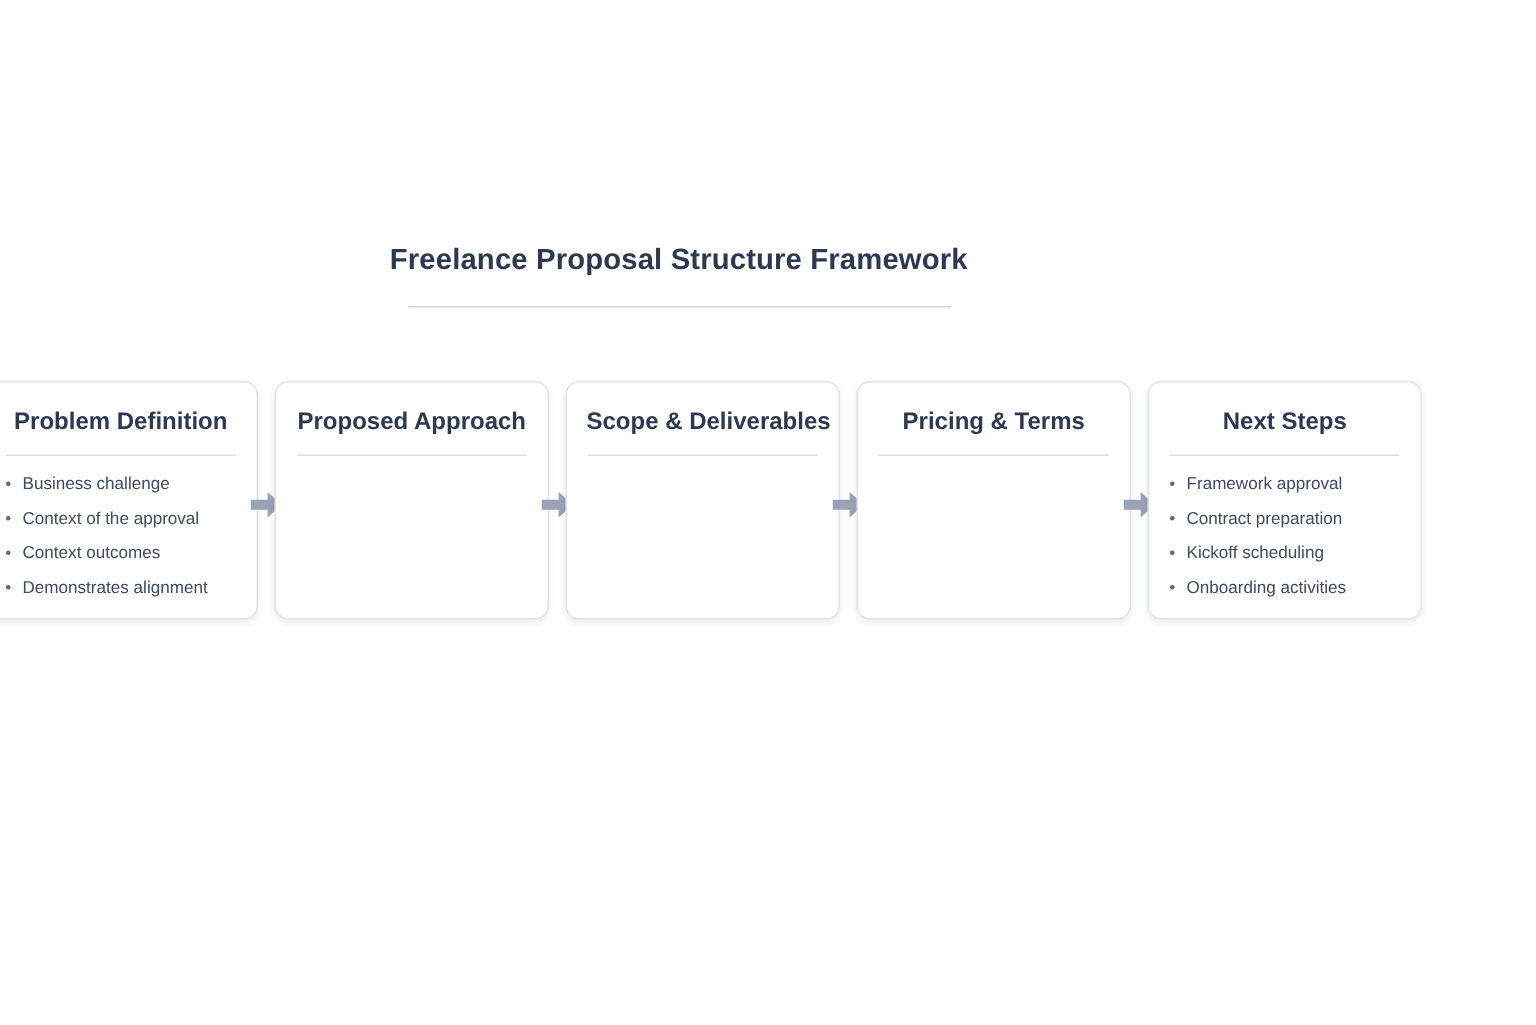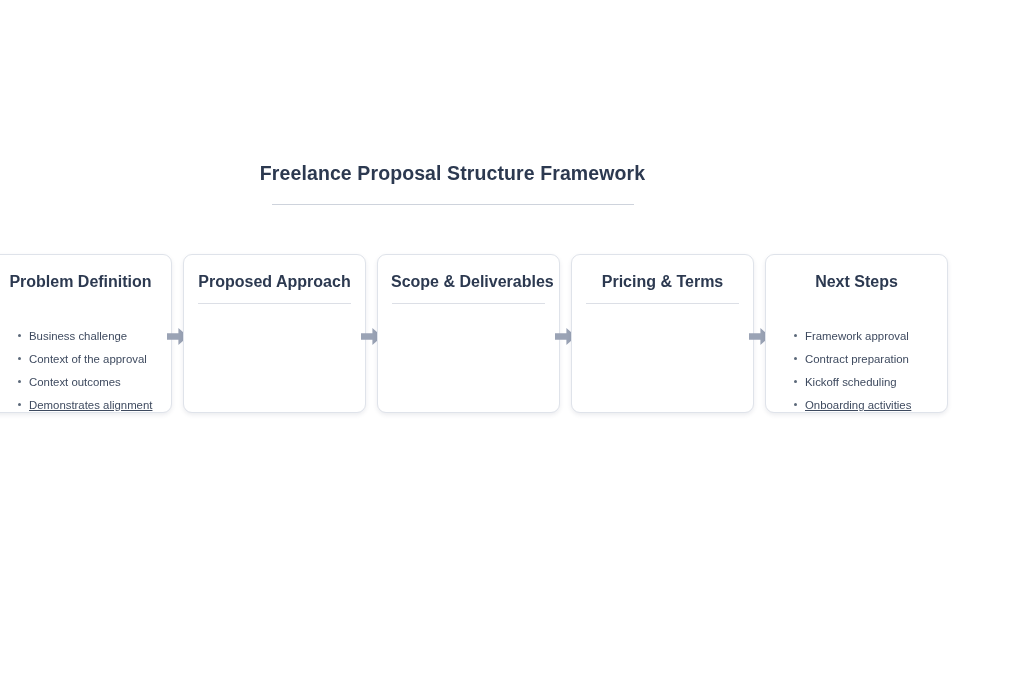--- a/index.html
+++ b/index.html
@@ -73,33 +73,33 @@
   }
 
   .card-divider {
     height: 1px;
     background: #dcdfe6;
     margin: 12px 1px 0 1px;
   }
 
   .card-list {
     list-style: none;
-    margin: 14px;
+    margin: 0;
     padding: 12px 0 0 0;
   }
   .card-list li {
     position: relative;
     font-size: 11.4px;
     color: #3e4a5f;
     line-height: 1.28;
     padding-left: 12px;
     margin-bottom: 8.4px;
     white-space: nowrap;
   }
-  .card-list li:last-child { margin-bottom: 0; text-decoration: underline; }
+  .card-list li:last-child { margin-bottom: 0; }
   .card-list li .bullet-dot {
     position: absolute;
     left: 1px;
     top: 5px;
     width: 3px;
     height: 3px;
     border-radius: 50%;
     background: #5b6879;
   }
 

